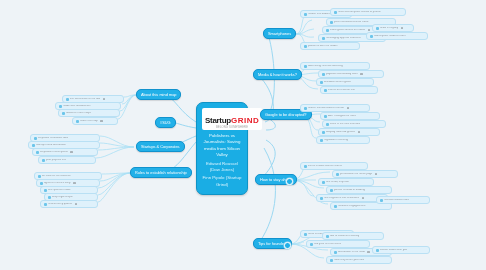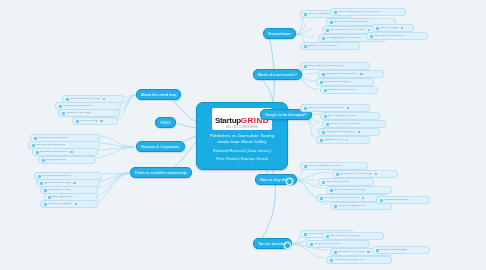--- a/index.html
+++ b/index.html
@@ -148,21 +148,21 @@
       <path d="M134,147 C118,147 108,158 96,158"></path>
 
       <path d="M130,173 C118,173 112,174 102,174"></path>
       <path d="M130,173 C116,173 110,181 100,181"></path>
       <path d="M130,173 C116,173 108,188 98,188"></path>
       <path d="M130,173 C116,173 106,195 98,195"></path>
       <path d="M130,173 C116,173 104,202 98,202"></path>
     </g>
   </svg>
 
-  <div class="root" style="left:196px;top:102px;width:92px;">
+  <div class="root" style="left:196px;top:102px;width:52px;">
     <div class="logo">
       <span class="l1">Startup</span><span class="l2">GRIND</span>
       <span class="l3">BELONG SOMEWHERE</span>
     </div>
     <div class="title">Publishers vs Journalists: Saving</div>
     <div class="title">media from Silicon Valley</div>
     <div class="sub">Edward Roussel (Dow Jones)</div>
     <div class="sub">Finn Pipolo (Startup Grind)</div>
   </div>
 

